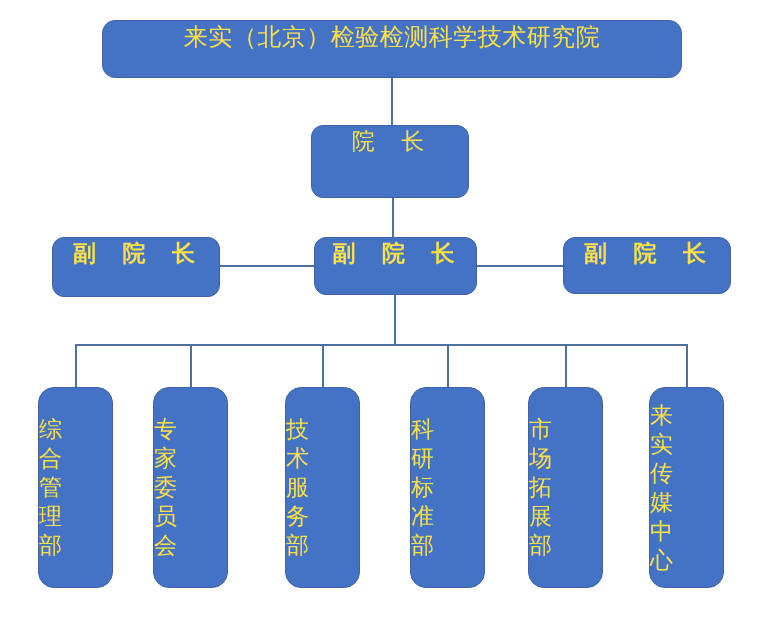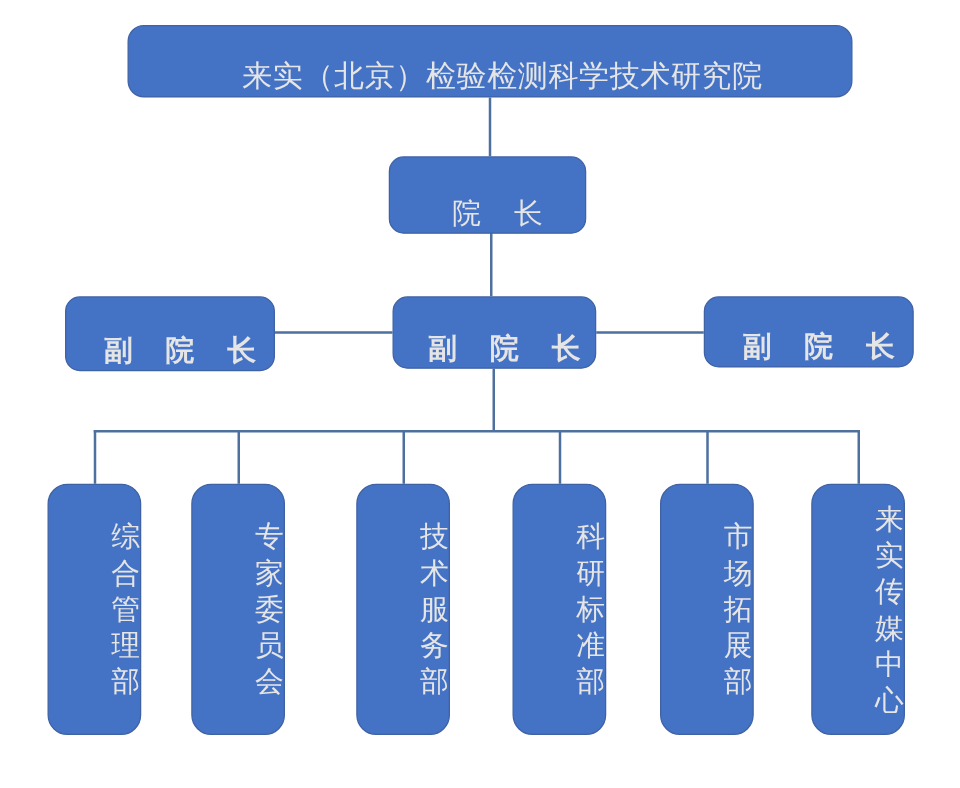--- a/index.html
+++ b/index.html
@@ -10,33 +10,32 @@
     background: #ffffff;
     font-family: "Liberation Sans", sans-serif;
     overflow: hidden;
   }
   .node {
     position: absolute;
     box-sizing: border-box;
     background: #4472C4;
     border: 1.6px solid #3F62A5;
     border-radius: 12px;
-    color: #e5e5e5;
+    color: #fde047;
     display: flex;
-    align-items: flex-end;
+    align-items: flex-start;
     justify-content: center;
     text-align: center;
-    padding-left: 20px;
   }
   .node-root {
     left: 102px; top: 20px; width: 580px; height: 58px;
     font-size: 24px; letter-spacing: 0.5px; border-radius: 13px;
   }
   .node-president {
-    left: 311px; top: 125px; width: 158px; height: 62px;
+    left: 311px; top: 125px; width: 158px; height: 73px;
     font-size: 23px; letter-spacing: 4px; word-spacing: 12px;
   }
   .node-vp {
     top: 237px; height: 58px;
     font-size: 23px; letter-spacing: 4px; word-spacing: 12px; font-weight: bold;
   }
   .vp-1 { left: 52px;  width: 168px; height: 60px; }
   .vp-2 { left: 314px; width: 163px; }
   .vp-3 { left: 563px; width: 168px; height: 57px; }
   .node-dept {

